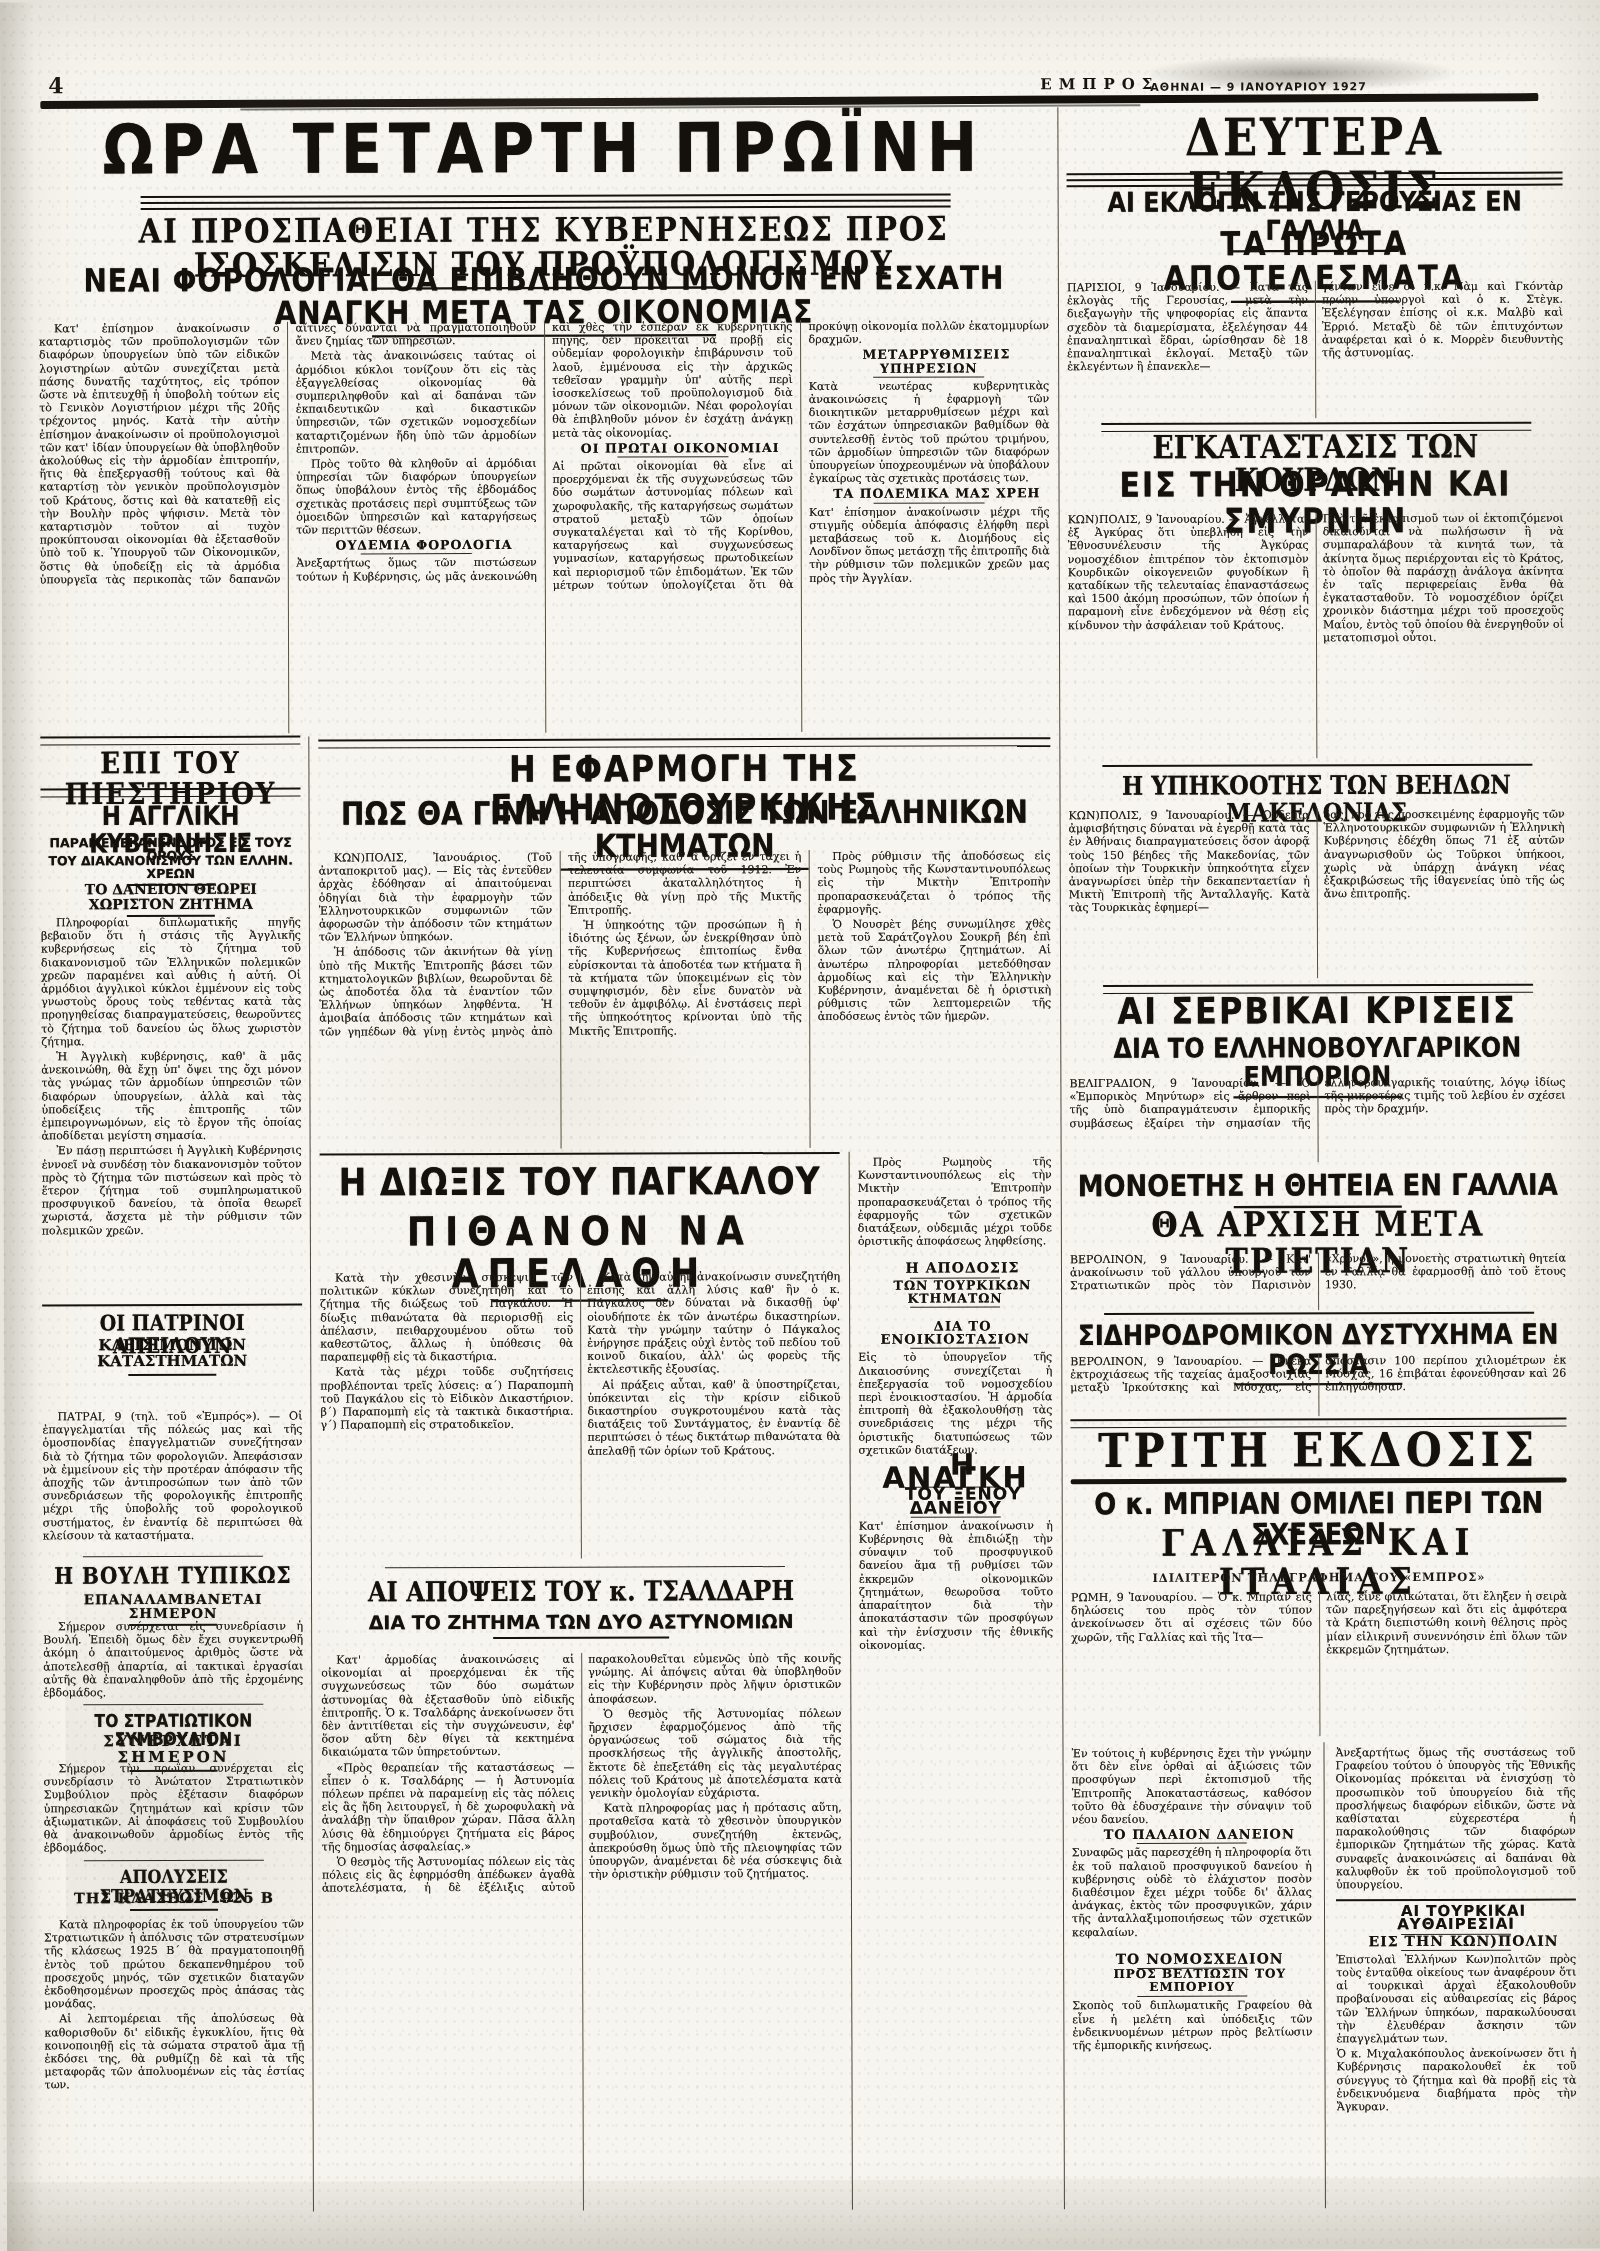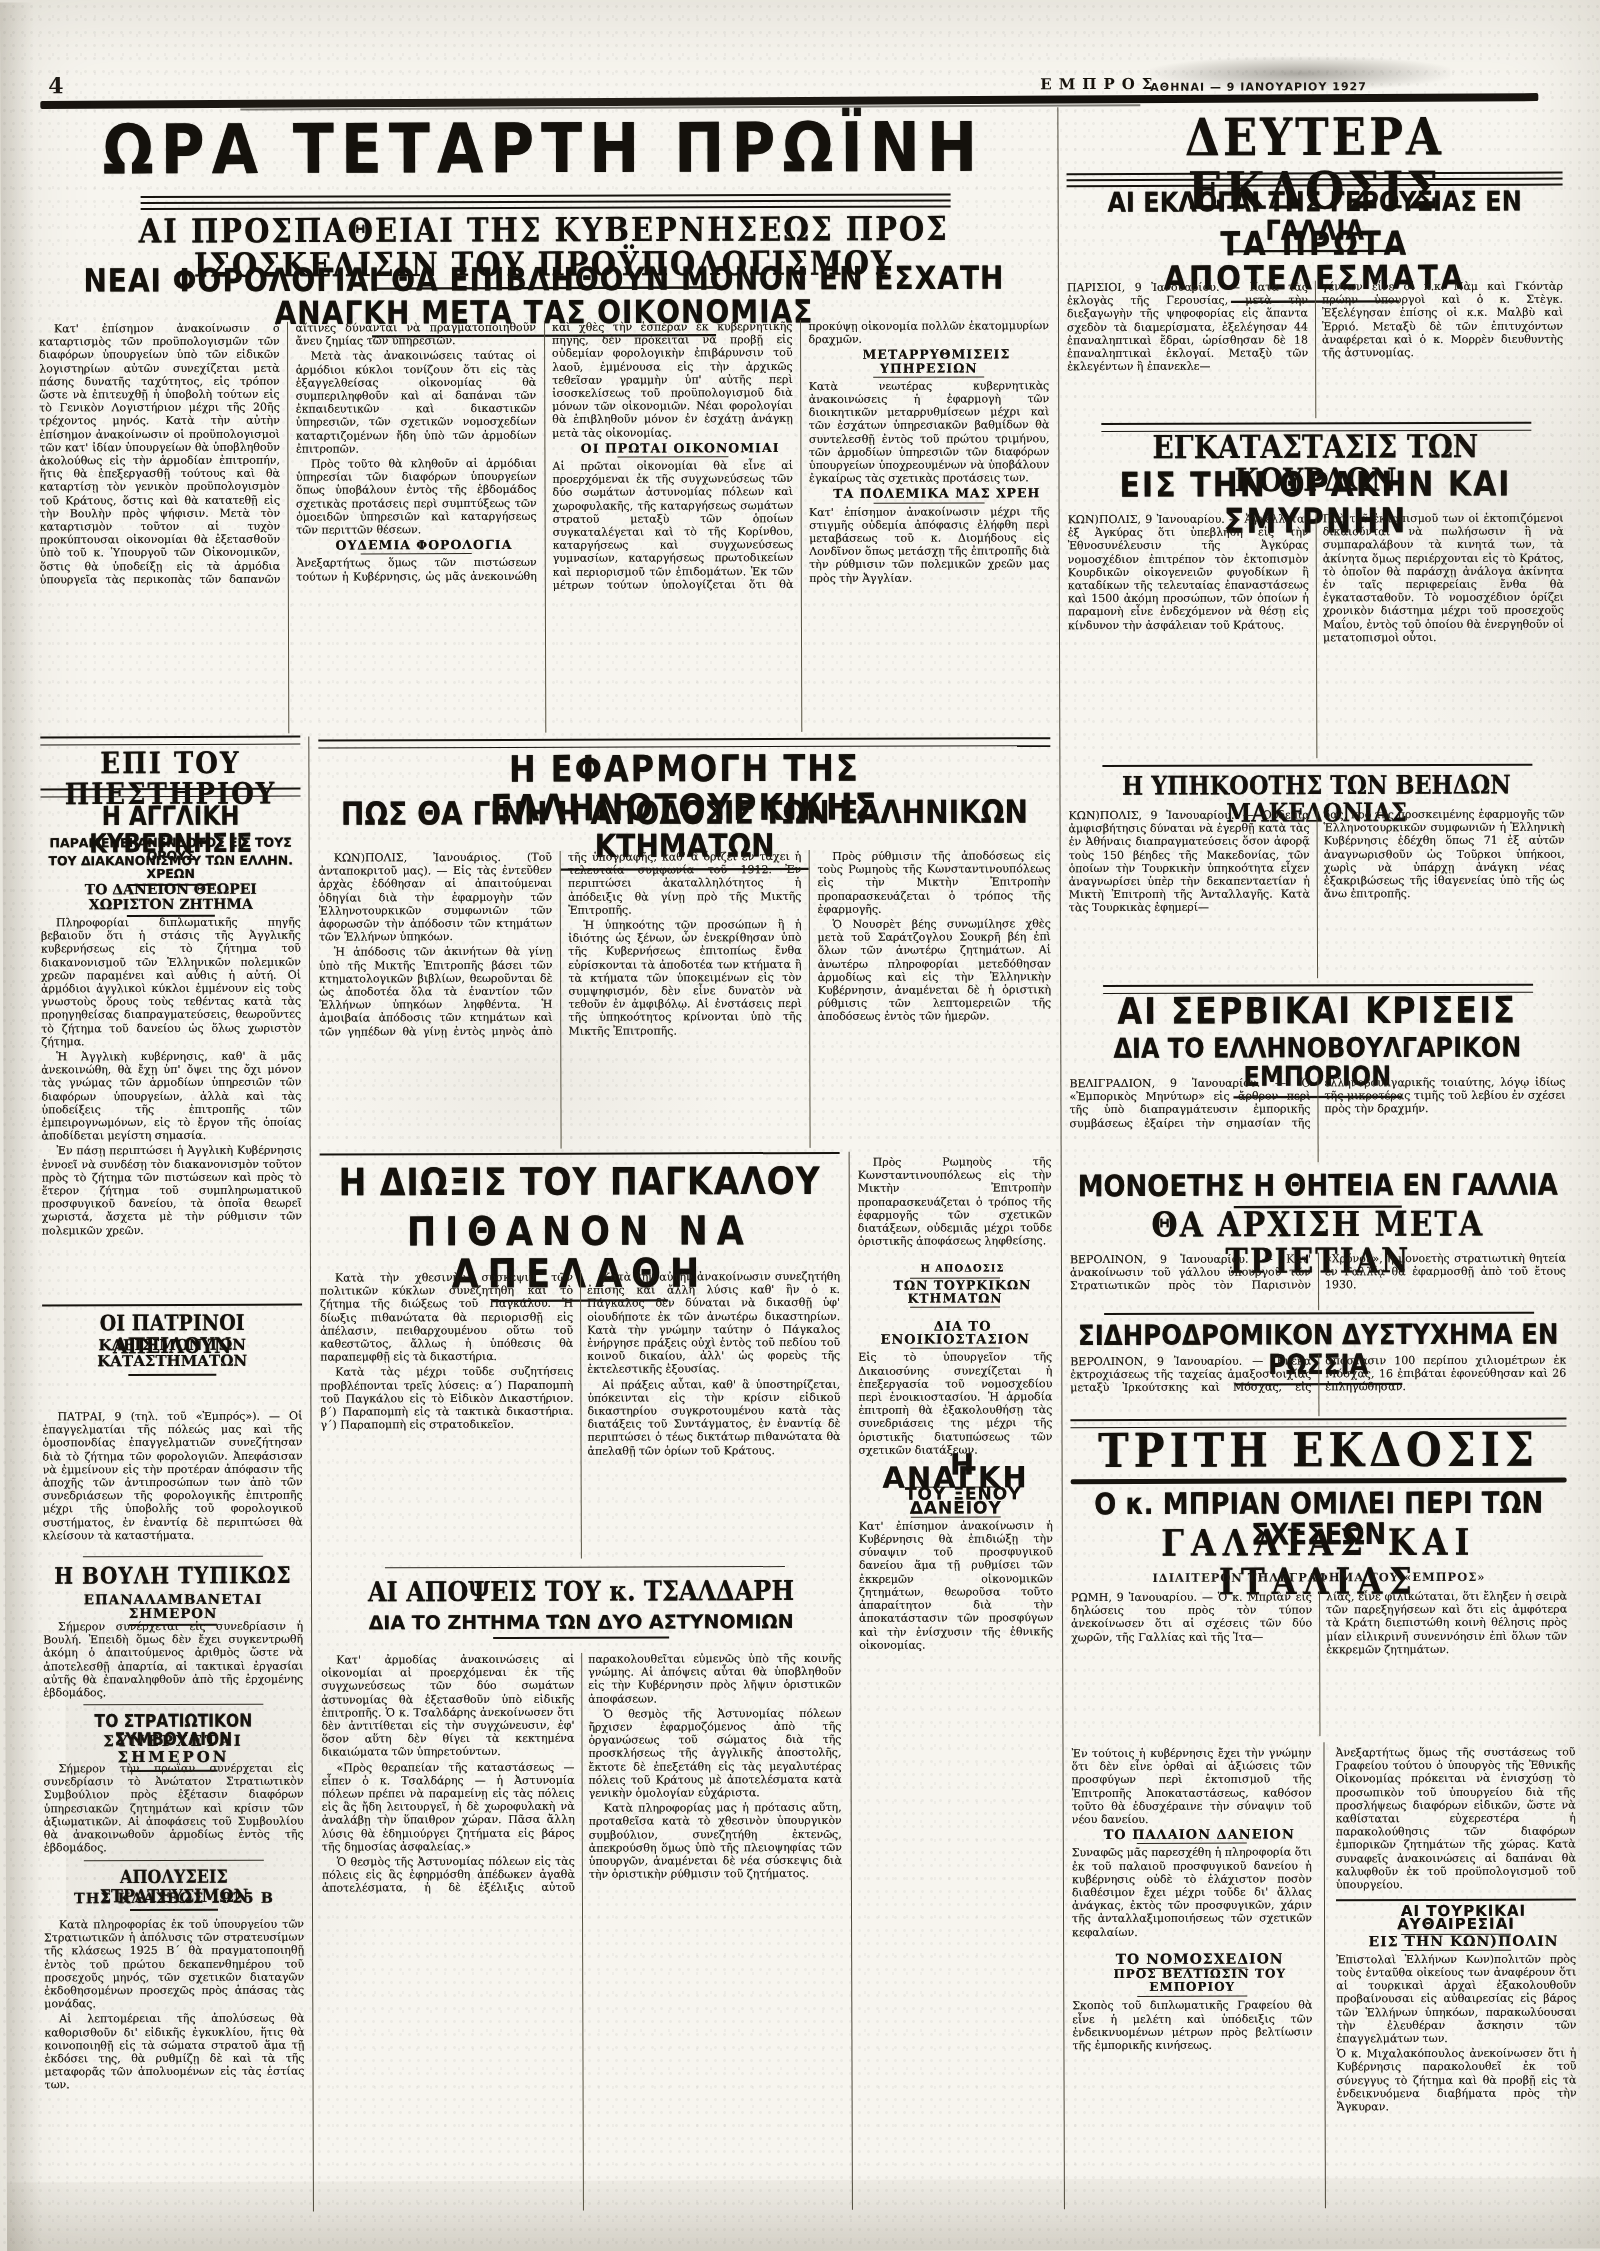--- a/index.html
+++ b/index.html
@@ -144,21 +144,21 @@
   <div class="b bt c2" style="left:316px;top:1652px;width:520px;height:558px;">
     <p>Κατ' ἀρμοδίας ἀνακοινώσεις αἱ οἰκονομίαι αἱ προερχόμεναι ἐκ τῆς συγχωνεύσεως τῶν δύο σωμάτων ἀστυνομίας θὰ ἐξετασθοῦν ὑπὸ εἰδικῆς ἐπιτροπῆς. Ὁ κ. Τσαλδάρης ἀνεκοίνωσεν ὅτι δὲν ἀντιτίθεται εἰς τὴν συγχώνευσιν, ἐφ' ὅσον αὕτη δὲν θίγει τὰ κεκτημένα δικαιώματα τῶν ὑπηρετούντων.</p>
     <p>«Πρὸς θεραπείαν τῆς καταστάσεως — εἶπεν ὁ κ. Τσαλδάρης — ἡ Ἀστυνομία πόλεων πρέπει νὰ παραμείνῃ εἰς τὰς πόλεις εἰς ἃς ἤδη λειτουργεῖ, ἡ δὲ χωροφυλακὴ νὰ ἀναλάβῃ τὴν ὕπαιθρον χώραν. Πᾶσα ἄλλη λύσις θὰ ἐδημιούργει ζητήματα εἰς βάρος τῆς δημοσίας ἀσφαλείας.»</p>
     <p>Ὁ θεσμὸς τῆς Ἀστυνομίας πόλεων εἰς τὰς πόλεις εἰς ἃς ἐφηρμόσθη ἀπέδωκεν ἀγαθὰ ἀποτελέσματα, ἡ δὲ ἐξέλιξις αὐτοῦ παρακολουθεῖται εὐμενῶς ὑπὸ τῆς κοινῆς γνώμης. Αἱ ἀπόψεις αὗται θὰ ὑποβληθοῦν εἰς τὴν Κυβέρνησιν πρὸς λῆψιν ὁριστικῶν ἀποφάσεων.</p>
     <p>Ὁ θεσμὸς τῆς Ἀστυνομίας πόλεων ἤρχισεν ἐφαρμοζόμενος ἀπὸ τῆς ὀργανώσεως τοῦ σώματος διὰ τῆς προσκλήσεως τῆς ἀγγλικῆς ἀποστολῆς, ἔκτοτε δὲ ἐπεξετάθη εἰς τὰς μεγαλυτέρας πόλεις τοῦ Κράτους μὲ ἀποτελέσματα κατὰ γενικὴν ὁμολογίαν εὐχάριστα.</p>
     <p>Κατὰ πληροφορίας μας ἡ πρότασις αὕτη, προταθεῖσα κατὰ τὸ χθεσινὸν ὑπουργικὸν συμβούλιον, συνεζητήθη ἐκτενῶς, ἀπεκρούσθη ὅμως ὑπὸ τῆς πλειοψηφίας τῶν ὑπουργῶν, ἀναμένεται δὲ νέα σύσκεψις διὰ τὴν ὁριστικὴν ρύθμισιν τοῦ ζητήματος.</p>
   </div>
 
   <div class="b bt" style="left:854px;top:1156px;width:194px;height:1054px;">
     <p>Πρὸς Ρωμηοὺς τῆς Κωνσταντινουπόλεως εἰς τὴν Μικτὴν Ἐπιτροπὴν προπαρασκευάζεται ὁ τρόπος τῆς ἐφαρμογῆς τῶν σχετικῶν διατάξεων, οὐδεμιᾶς μέχρι τοῦδε ὁριστικῆς ἀποφάσεως ληφθείσης.</p>
-    <p class="sub" style="font-size:10px;margin-top:14px;">Η ΑΠΟΔΟΣΙΣ</p>
+    <p class="sub" style="font-size:14px;margin-top:14px;">Η ΑΠΟΔΟΣΙΣ</p>
     <p class="sub" style="font-size:12.5px;margin-top:-2px;">ΤΩΝ ΤΟΥΡΚΙΚΩΝ ΚΤΗΜΑΤΩΝ</p>
     <p class="sub" style="font-size:13px;margin-top:12px;">ΔΙΑ ΤΟ ΕΝΟΙΚΙΟΣΤΑΣΙΟΝ</p>
     <p class="nf">Εἰς τὸ ὑπουργεῖον τῆς Δικαιοσύνης συνεχίζεται ἡ ἐπεξεργασία τοῦ νομοσχεδίου περὶ ἐνοικιοστασίου. Ἡ ἁρμοδία ἐπιτροπὴ θὰ ἐξακολουθήσῃ τὰς συνεδριάσεις της μέχρι τῆς ὁριστικῆς διατυπώσεως τῶν σχετικῶν διατάξεων.</p>
     <p class="sub sans" style="font-size:29px;letter-spacing:2px;">Η ΑΝΑΓΚΗ</p>
     <p class="sub sans" style="font-size:17px;margin-top:-2px;">ΤΟΥ ΞΕΝΟΥ ΔΑΝΕΙΟΥ</p>
     <p class="nf">Κατ' ἐπίσημον ἀνακοίνωσιν ἡ Κυβέρνησις θὰ ἐπιδιώξῃ τὴν σύναψιν τοῦ προσφυγικοῦ δανείου ἅμα τῇ ρυθμίσει τῶν ἐκκρεμῶν οἰκονομικῶν ζητημάτων, θεωροῦσα τοῦτο ἀπαραίτητον διὰ τὴν ἀποκατάστασιν τῶν προσφύγων καὶ τὴν ἐνίσχυσιν τῆς ἐθνικῆς οἰκονομίας.</p>
   </div>
 
   <h1 class="b hl serif sY" style="left:1066px;top:112px;width:496px;font-size:45px;letter-spacing:3px;">ΔΕΥΤΕΡΑ ΕΚΔΟΣΙΣ</h1>
   <div class="b hrt" style="left:1066px;top:174px;width:496px;"></div>

